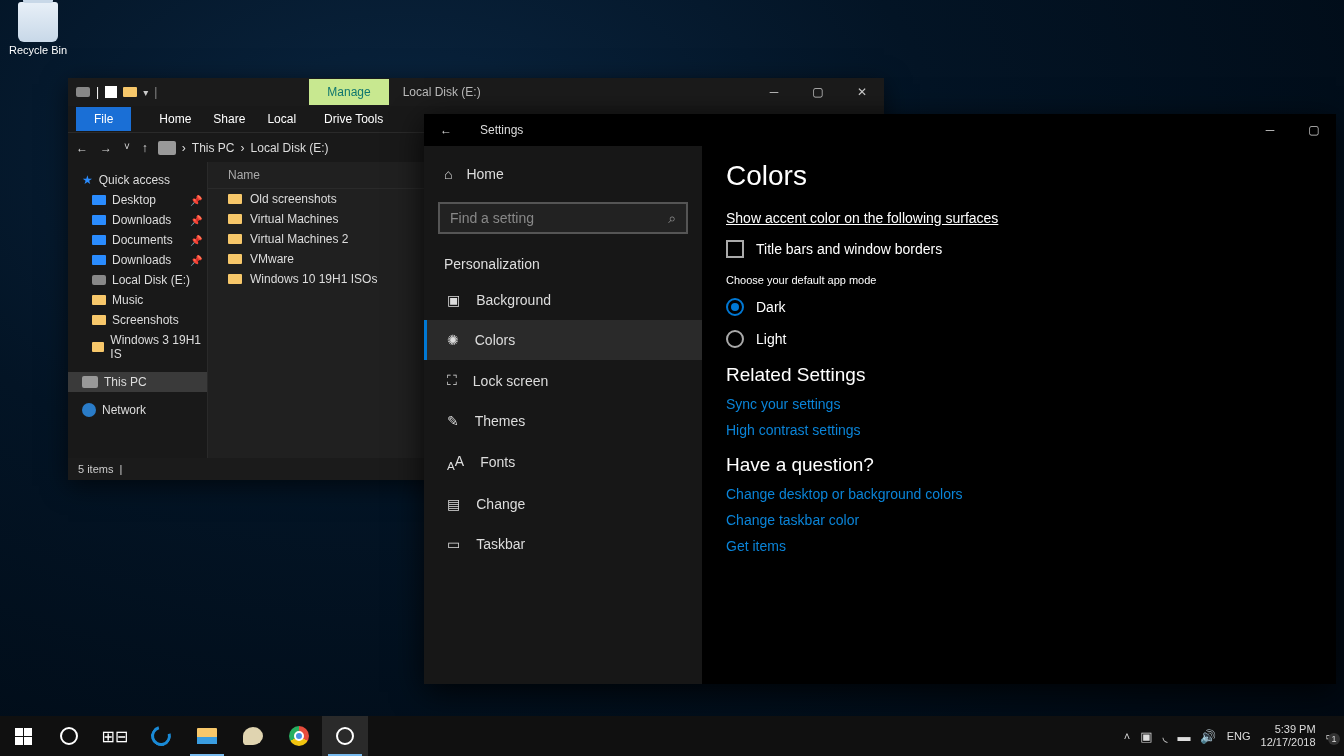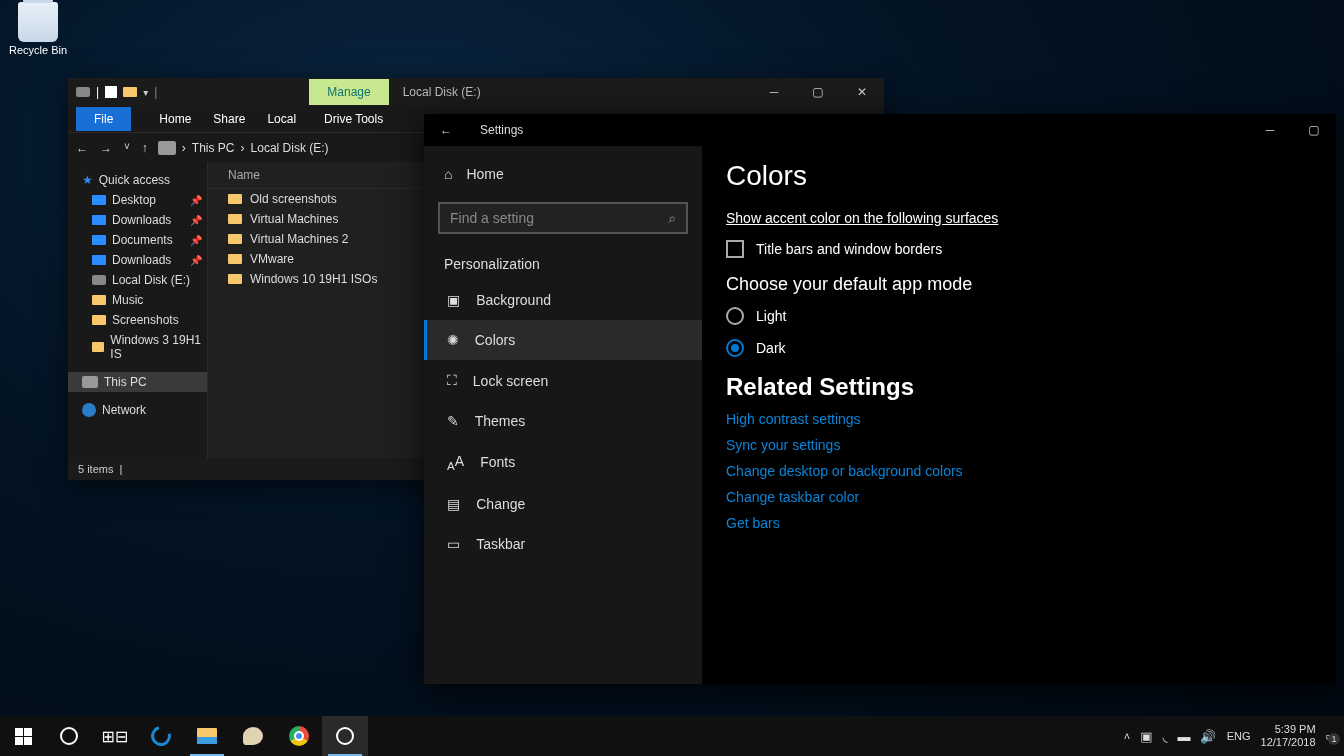--- a/index.html
+++ b/index.html
@@ -54,26 +54,26 @@
 .sett-side .search { margin:12px 14px; height:32px; border:2px solid #555; background:#222; display:flex; align-items:center; padding:0 10px; color:#888; font-size:14px; }
 .sett-side .search .mg { margin-left:auto; }
 .sett-side .category { padding:10px 20px 8px; font-size:14px; color:#ddd; font-weight:400; }
 .sett-side .nav-item { display:flex; align-items:center; gap:16px; padding:12px 20px; font-size:14px; color:#ddd; border-left:3px solid transparent; }
 .sett-side .nav-item.active { background:#2a2a2a; border-left-color:#0078d4; }
 .sett-main { flex:1; padding:14px 24px 0 24px; overflow-y:auto; }
 .sett-main h1 { font-size:28px; font-weight:300; margin-bottom:18px; }
 .sett-main .subhead { font-size:14px; margin-bottom:14px;text-decoration:underline; }
 .check { display:flex; align-items:center; gap:12px; margin-bottom:16px; font-size:14px; }
 .check .box { width:18px; height:18px; border:2px solid #aaa; }
-.grouphead { font-size:18px; margin:8px 0 12px; }
+.grouphead { font-size:11px; margin:8px 0 12px; }
 .radio { display:flex; align-items:center; gap:12px; margin-bottom:14px; font-size:14px; }
 .radio .circ { width:18px; height:18px; border:2px solid #aaa; border-radius:50%; position:relative; }
 .radio.sel .circ { border-color:#0078d4; }
 .radio.sel .circ::after { content:""; position:absolute; inset:3px; background:#0078d4; border-radius:50%; }
-.sett-main h2 { font-size:24px; font-weight:700; margin:16px 0 10px; }
+.sett-main h2 { font-size:19px; font-weight:400; margin:16px 0 10px; }
 .link { color:#0a84d8; font-size:14px; display:block; margin-bottom:10px; cursor:pointer; }
 
 
 .taskbar { position:absolute; bottom:0; left:0; right:0; height:40px; background:#101010; display:flex; align-items:center; }
 .taskbar .tb-item { width:46px; height:40px; display:flex; align-items:center; justify-content:center; position:relative; }
 .taskbar .tb-item.active { background:#2a2a2a; }
 .taskbar .tb-item.underline::after { content:""; position:absolute; bottom:0; left:6px; right:6px; height:2px; background:#76b9ed; }
 .start-ico{ display:grid; grid-template-columns:8px 8px; gap:1px;}
 .start-ico div{background:#fff; width:8px; height:8px;}
 .tray { margin-left:auto; display:flex; align-items:center; gap:10px; font-size:11px; padding-right:8px; color:#ddd; }
@@ -267,34 +267,35 @@
         </div>
     </div>
     <div class="sett-main">
       <h1>Colors</h1>
       <div class="subhead">Show accent color on the following surfaces</div>
       <div class="check">
           <div class="box"></div>
           <span>Title bars and window borders</span>
         </div>
       <div class="grouphead">Choose your default app mode</div>
+      <div class="radio sel">
+          <div class="circ"></div>
+          <span>Dark</span>
+        </div>
       <div class="radio">
           <div class="circ"></div>
           <span>Light</span>
         </div>
-      <div class="radio sel">
-          <div class="circ"></div>
-          <span>Dark</span>
-        </div>
       <h2>Related Settings</h2>
+      <a class="link">Sync your settings</a>
       <a class="link">High contrast settings</a>
-      <a class="link">Sync your settings</a>
+      <h2>Have a question?</h2>
       <a class="link">Change desktop or background colors</a>
       <a class="link">Change taskbar color</a>
-      <a class="link">Get bars</a>
+      <a class="link">Get items</a>
     </div>
   </div>
 </div>
 
 <div class="taskbar">
   <div class="tb-item">
       <div class="start-ico">
         <div></div>
         <div></div>
         <div></div>

